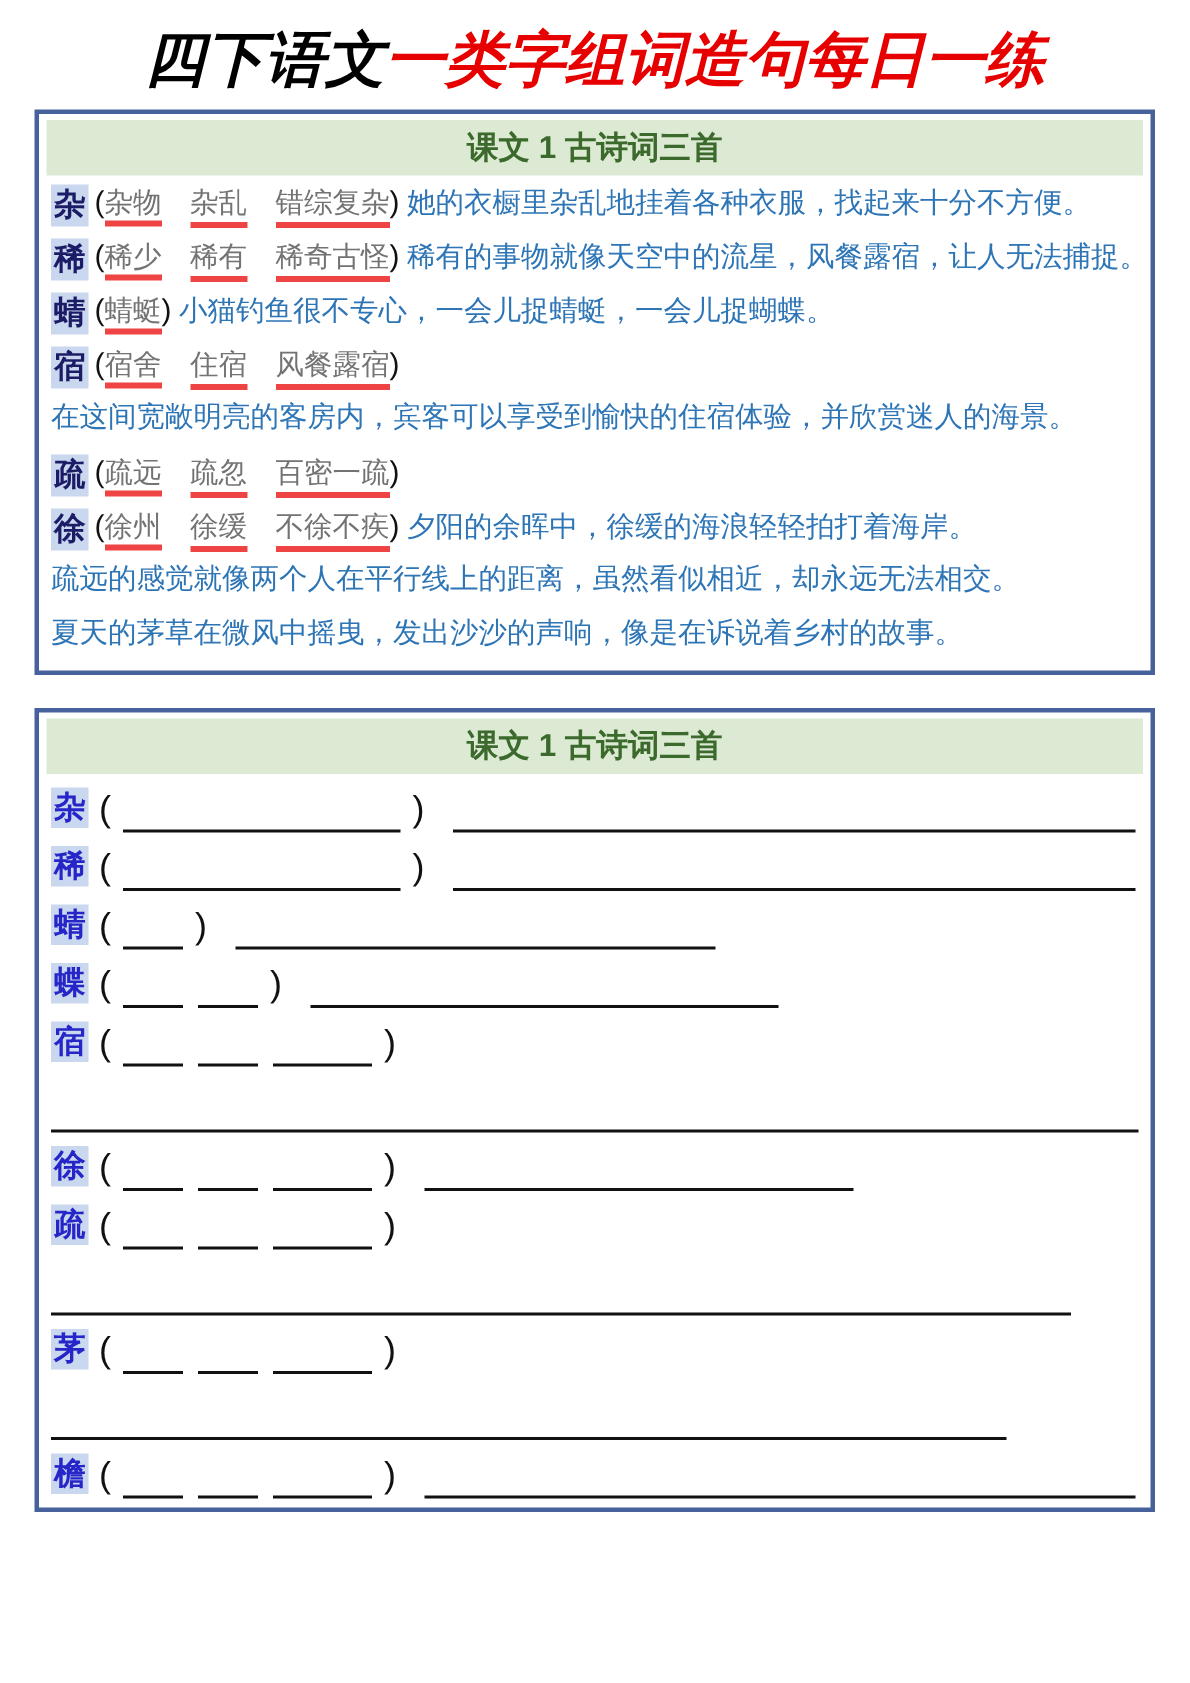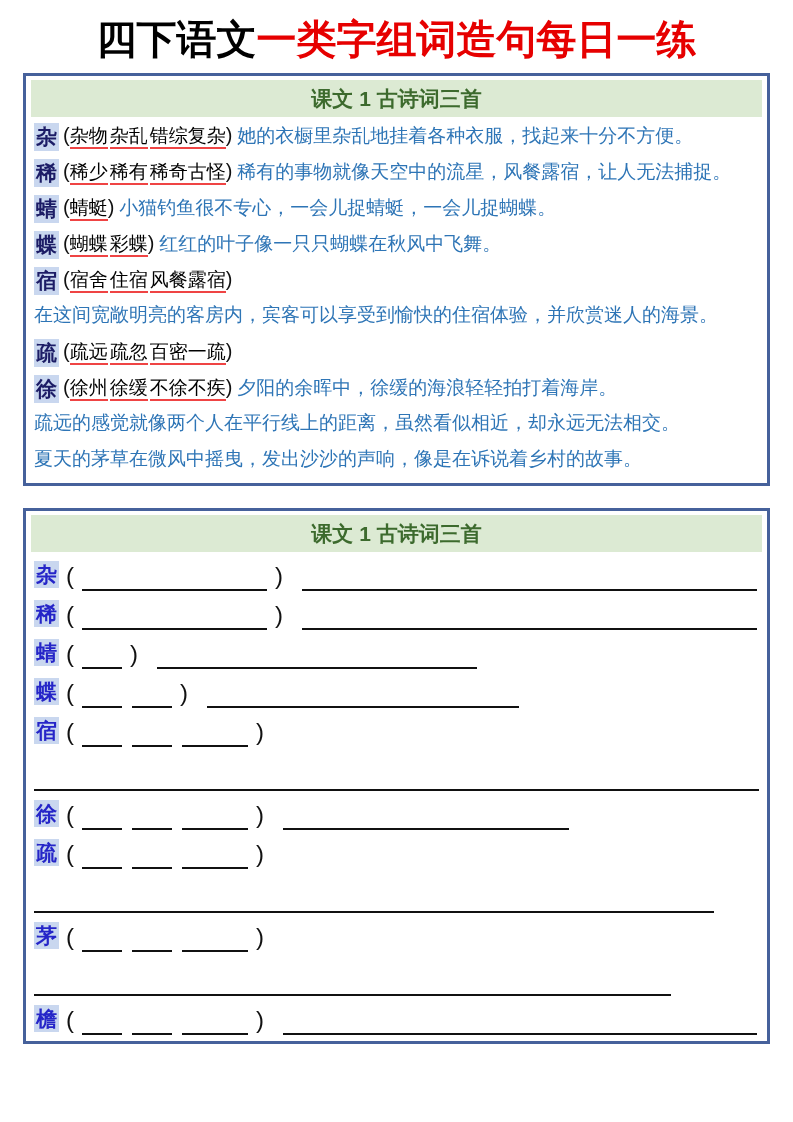--- a/index.html
+++ b/index.html
@@ -8,20 +8,21 @@
 
   
   .page-title {
     text-align: center;
     padding-top: 16px;
     font-size: 40px;
     line-height: 48px;
     font-weight: bold;
     font-family: "Liberation Serif", "DejaVu Serif", serif;
     white-space: nowrap;
+    font-style: italic;
   }
   .page-title .t-black { color: #000000; }
   .page-title .t-red   { color: #e60000; }
 
   
   .panel {
     width: 747px;
     margin: 0 auto;
     border: 3px solid #46619b;
     background: #ffffff;
@@ -63,25 +64,25 @@
     color: #1c1c66;
     font-weight: bold;
     font-size: 21px;
     padding: 0 2px;
     margin-right: 4px;
     line-height: 28px;
     vertical-align: -2px;
   }
   .paren { color: #111111; font-size: 20px; }
   .word {
-    color: #000000;
-    border-bottom: 2px solid #ef4444;
+    color: #737373;
+    border-bottom: 4px solid #ef4444;
     padding-bottom: 1px;
   }
-  .word + .word { margin-left: 2px; }
+  .word + .word { margin-left: 19px; font-family: Liberation Mono, monospace; }
   .sentence {
     color: #2e75b6;
     border-bottom: 2px solid #46657f;
     padding-bottom: 18px;
     padding-right: 14px;
     margin-left: 5px;
   }
   .a-sentline .sentence { margin-left: 0; }
 
   
@@ -142,23 +143,20 @@
   </div>
 
   <div class="a-row">
     <span class="char-chip">稀</span><span class="paren">(</span><span class="word">稀少</span><span class="word">稀有</span><span class="word">稀奇古怪</span><span class="paren">)</span><span class="sentence">稀有的事物就像天空中的流星，风餐露宿，让人无法捕捉。</span>
   </div>
 
   <div class="a-row">
     <span class="char-chip">蜻</span><span class="paren">(</span><span class="word">蜻蜓</span><span class="paren">)</span><span class="sentence">小猫钓鱼很不专心，一会儿捉蜻蜓，一会儿捉蝴蝶。</span>
   </div>
 
-  <div class="a-row">
-    <span class="char-chip">蝶</span><span class="paren">(</span><span class="word">蝴蝶</span><span class="word">彩蝶</span><span class="paren">)</span><span class="sentence">红红的叶子像一只只蝴蝶在秋风中飞舞。</span>
-  </div>
 
   <div class="a-row">
     <span class="char-chip">宿</span><span class="paren">(</span><span class="word">宿舍</span><span class="word">住宿</span><span class="word">风餐露宿</span><span class="paren">)</span>
   </div>
   <div class="a-sentline">
     <span class="sentence">在这间宽敞明亮的客房内，宾客可以享受到愉快的住宿体验，并欣赏迷人的海景。</span>
   </div>
 
   <div class="a-row">
     <span class="char-chip">疏</span><span class="paren">(</span><span class="word">疏远</span><span class="word">疏忽</span><span class="word">百密一疏</span><span class="paren">)</span>

